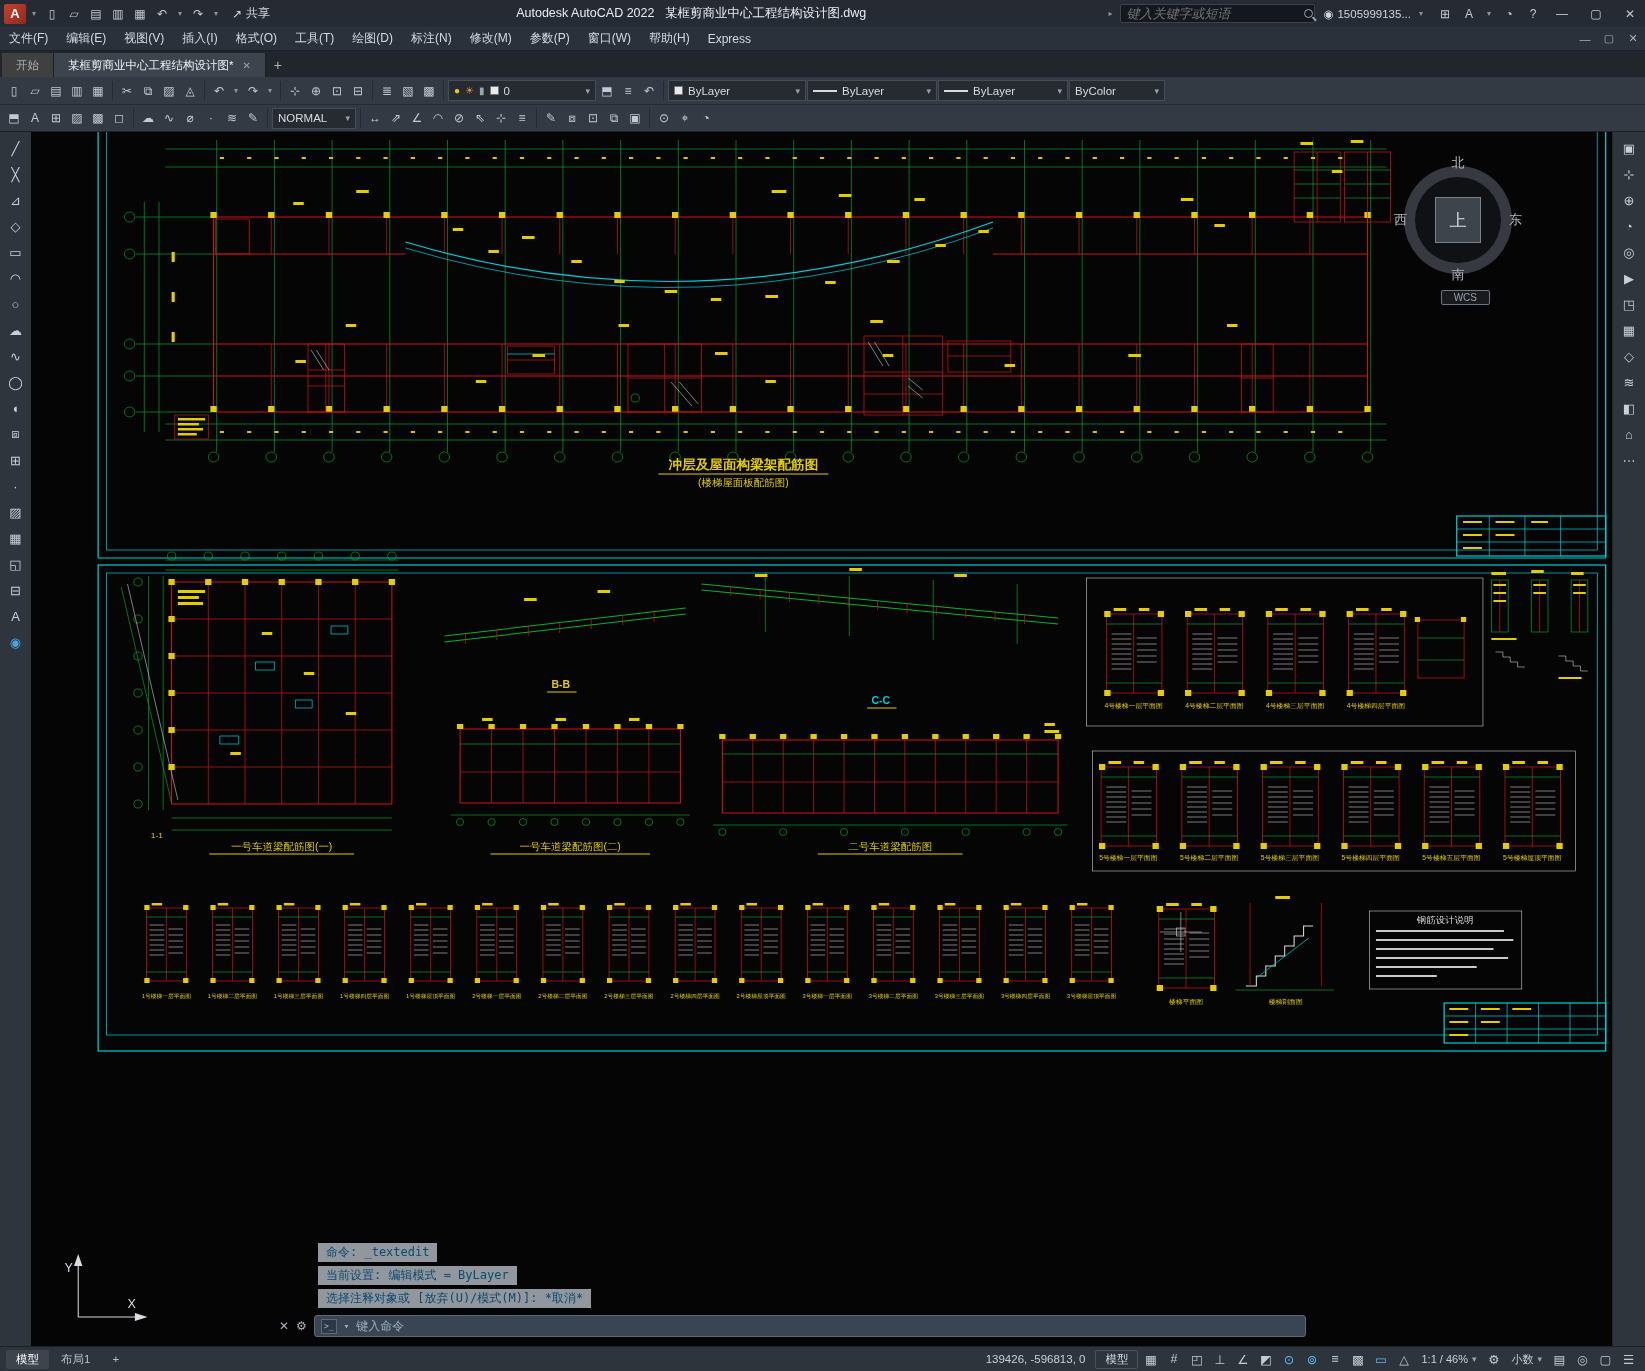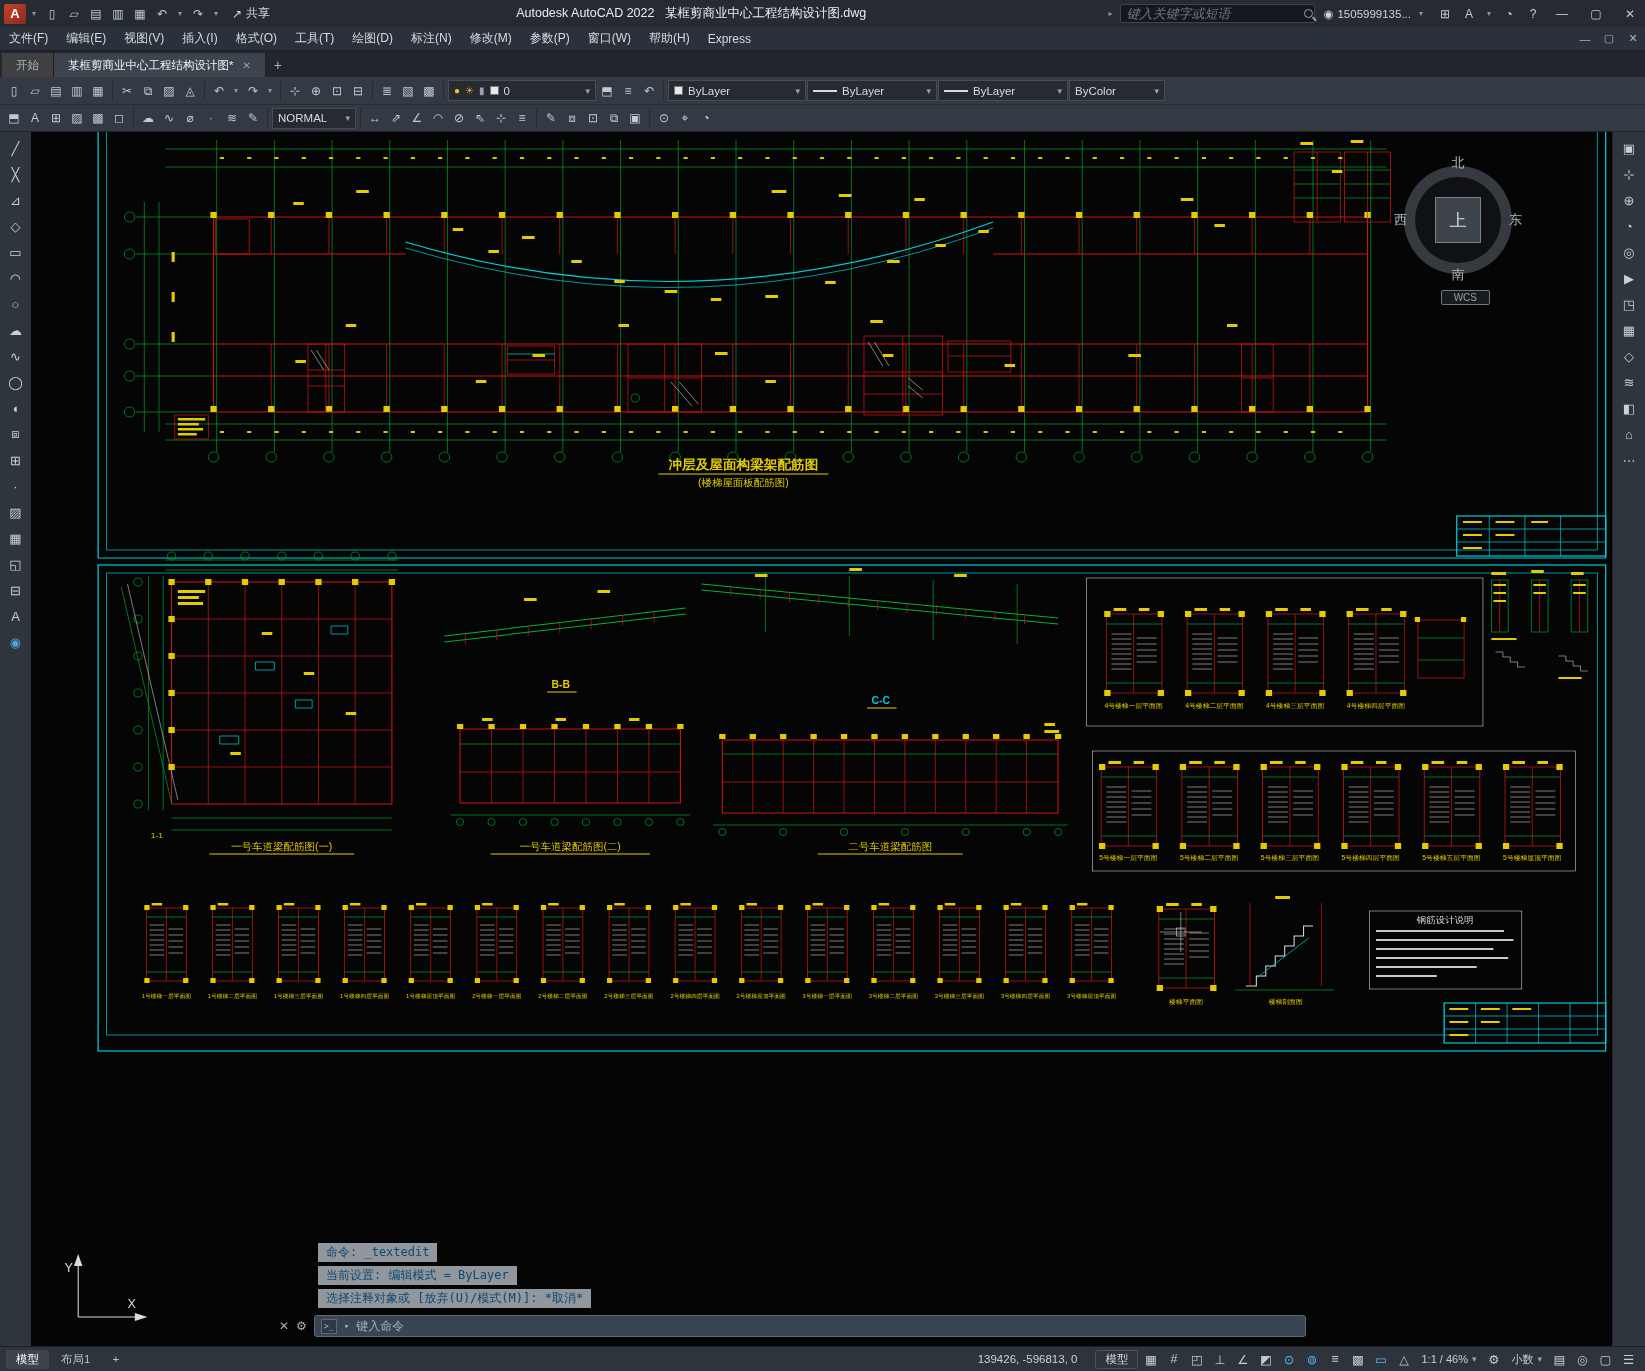--- a/index.html
+++ b/index.html
@@ -75,21 +75,21 @@
 .chip{background:rgba(158,164,171,.92);color:#0c4a6e;padding:1px 8px;width:max-content}
 .cmd-row{position:absolute;left:248px;bottom:9px;display:flex;align-items:center;gap:7px}
 .cmd-side{color:#aab2bb;font-size:12px}
 .cmd-input{width:992px;height:22px;background:#3a4553;border:1px solid #5c6a78;border-radius:3px;display:flex;align-items:center;gap:7px;padding:0 6px;font-size:12px;color:#9db0bf;font-family:"DejaVu Sans Mono",monospace}
 .cmd-badge{width:16px;height:15px;background:#2e3844;border:1px solid #5c6a78;color:#9db0bf;font-size:8px;display:flex;align-items:center;justify-content:center;flex:none}
 
 .statusbar{height:25px;background:#2e343c;border-top:1px solid #1d2127;display:flex;align-items:center;font-size:11.5px;padding:0 6px;gap:2px}
 .stab{padding:2px 10px;border-radius:2px;color:#b9c0c8}
 .stab.active{background:#3d444e;color:#fff}
 .statusbar .spacer{flex:1}
-.coords{color:#c9d0d7;margin:0 16px;white-space:nowrap}
+.coords{color:#c9d0d7;margin:0 8px;white-space:nowrap}
 .sbtn{border:1px solid #4a515b;padding:1px 9px;border-radius:2px;color:#d4dae0;white-space:nowrap}
 .sbi{width:21px;height:20px;display:flex;align-items:center;justify-content:center;font-size:12.5px;color:#c3cad2;border-radius:2px;flex:none}
 .sbi.active{color:#5ab8f5}
 .dd.small{height:19px;font-size:11px;background:transparent;border:none;color:#c9d0d7;gap:4px}
 </style>
 </head>
 <body>
 
 <div class="titlebar">
   <span class="logo">A</span>

